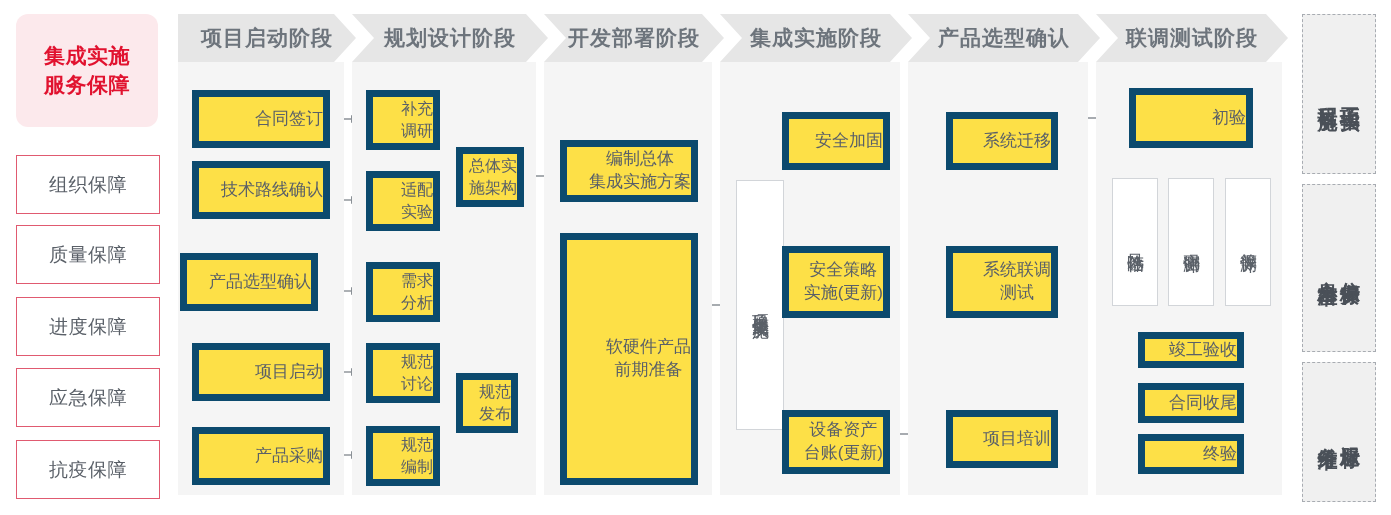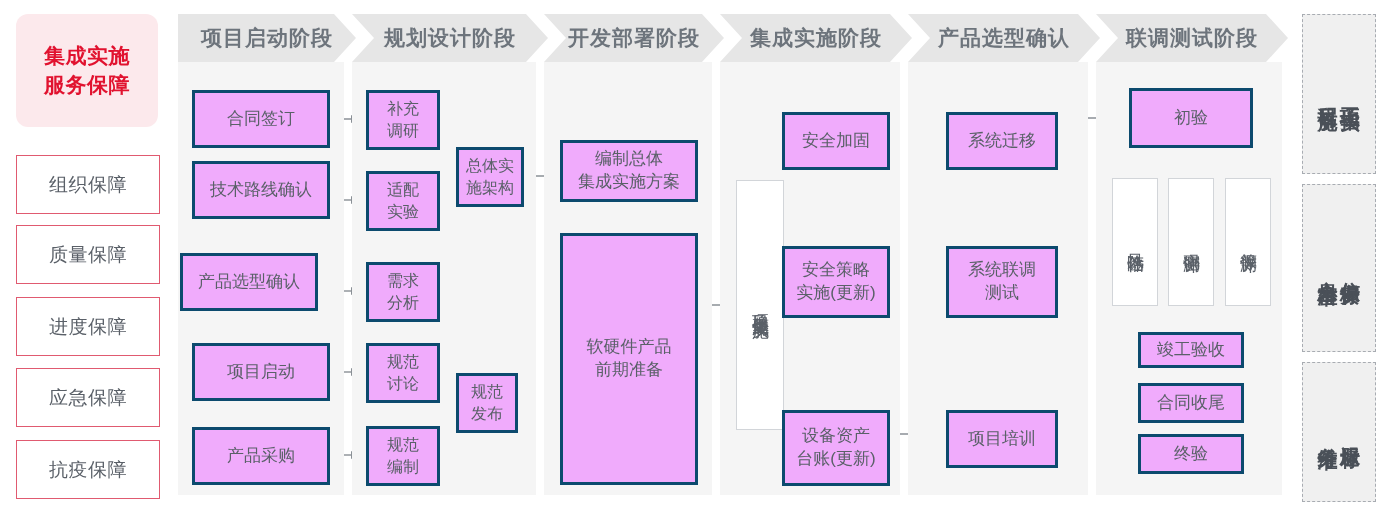--- a/index.html
+++ b/index.html
@@ -34,22 +34,22 @@
     display:flex;align-items:center;justify-content:center;
     color:#6d747c;font-weight:bold;font-size:21px;letter-spacing:1px;
     clip-path:polygon(0 0, calc(100% - 22px) 0, 100% 50%, calc(100% - 22px) 100%, 0 100%);
   }
   .col-head.notch{
     clip-path:polygon(0 0, calc(100% - 22px) 0, 100% 50%, calc(100% - 22px) 100%, 0 100%, 22px 50%);
   }
 
   
   .node{
-    position:absolute;background:#f0abfc;border:3px solid #0c4a6e;
-    display:flex;align-items:center;justify-content:center;
+    position:absolute;background:#fde047;border:7px solid #0c4a6e;
+    display:flex;align-items:center;justify-content:flex-end;
     text-align:center;color:#5a6068;font-size:17px;line-height:1.35;
     box-sizing:border-box;
   }
   .node.sm{font-size:16px;}
   .vnode{
     position:absolute;background:#ffffff;border:1px solid #d2d5d9;
     display:flex;align-items:center;justify-content:center;
     color:#5a6068;font-size:17px;line-height:1.3;box-sizing:border-box;
     writing-mode:vertical-rl;text-orientation:upright;letter-spacing:1px;
   }
@@ -225,21 +225,21 @@
 
   <div class="vnode" style="left:736px;top:180px;width:48px;height:250px">
       <span>项目整体集成实施</span>
     </div>
   <div class="node" style="left:782px;top:112px;width:108px;height:58px">
       <span>安全加固</span>
     </div>
   <div class="node" style="left:782px;top:246px;width:108px;height:72px">
     <span><span>安全策略</span><br><span>实施(更新)</span></span>
   </div>
-  <div class="node" style="left:782px;top:410px;width:108px;height:76px">
+  <div class="node" style="left:782px;top:410px;width:108px;height:64px">
     <span><span>设备资产</span><br><span>台账(更新)</span></span>
   </div>
 
   <div class="node" style="left:946px;top:112px;width:112px;height:58px">
       <span>系统迁移</span>
     </div>
   <div class="node" style="left:946px;top:246px;width:112px;height:72px">
     <span><span>系统联调</span><br><span>测试</span></span>
   </div>
   <div class="node" style="left:946px;top:410px;width:112px;height:58px">

